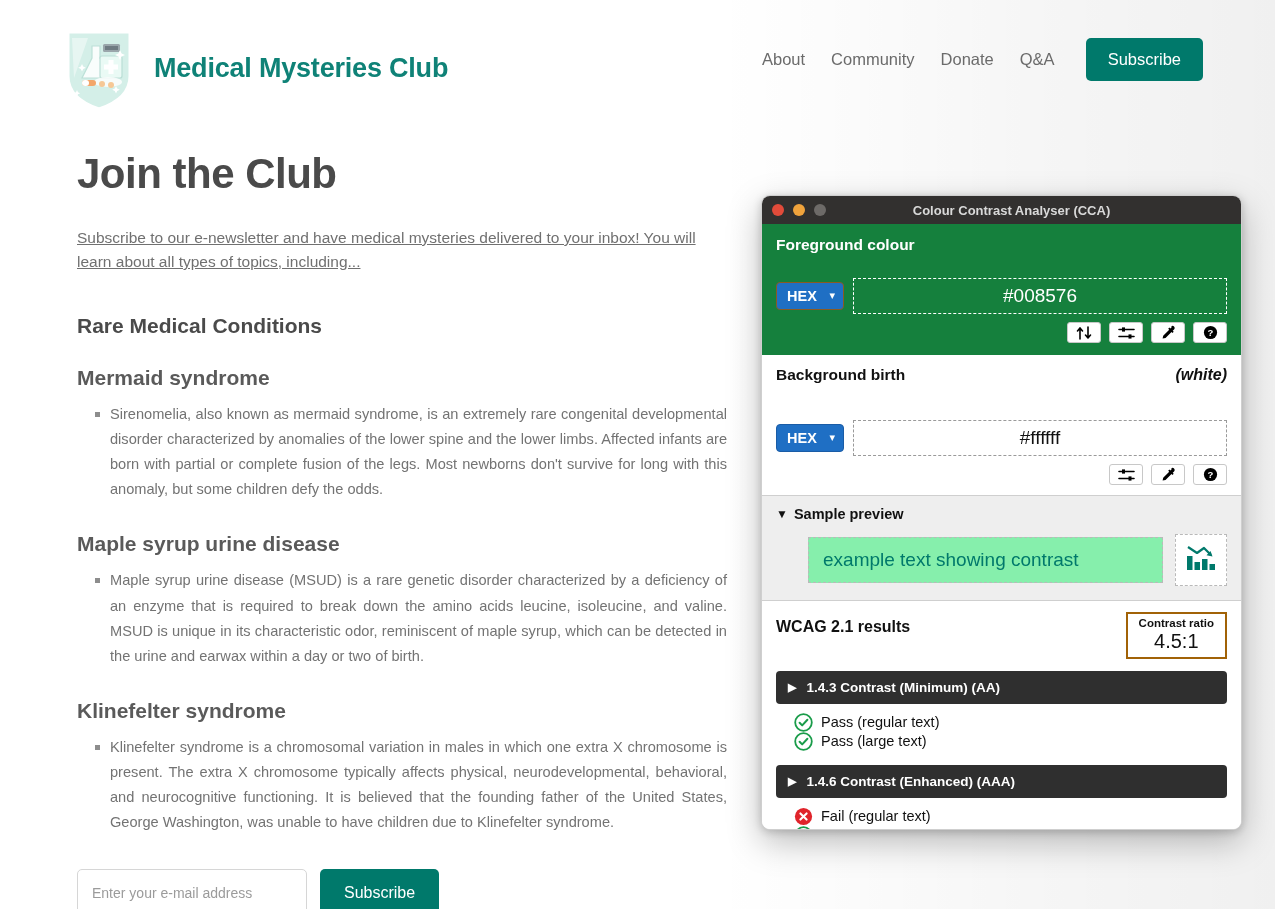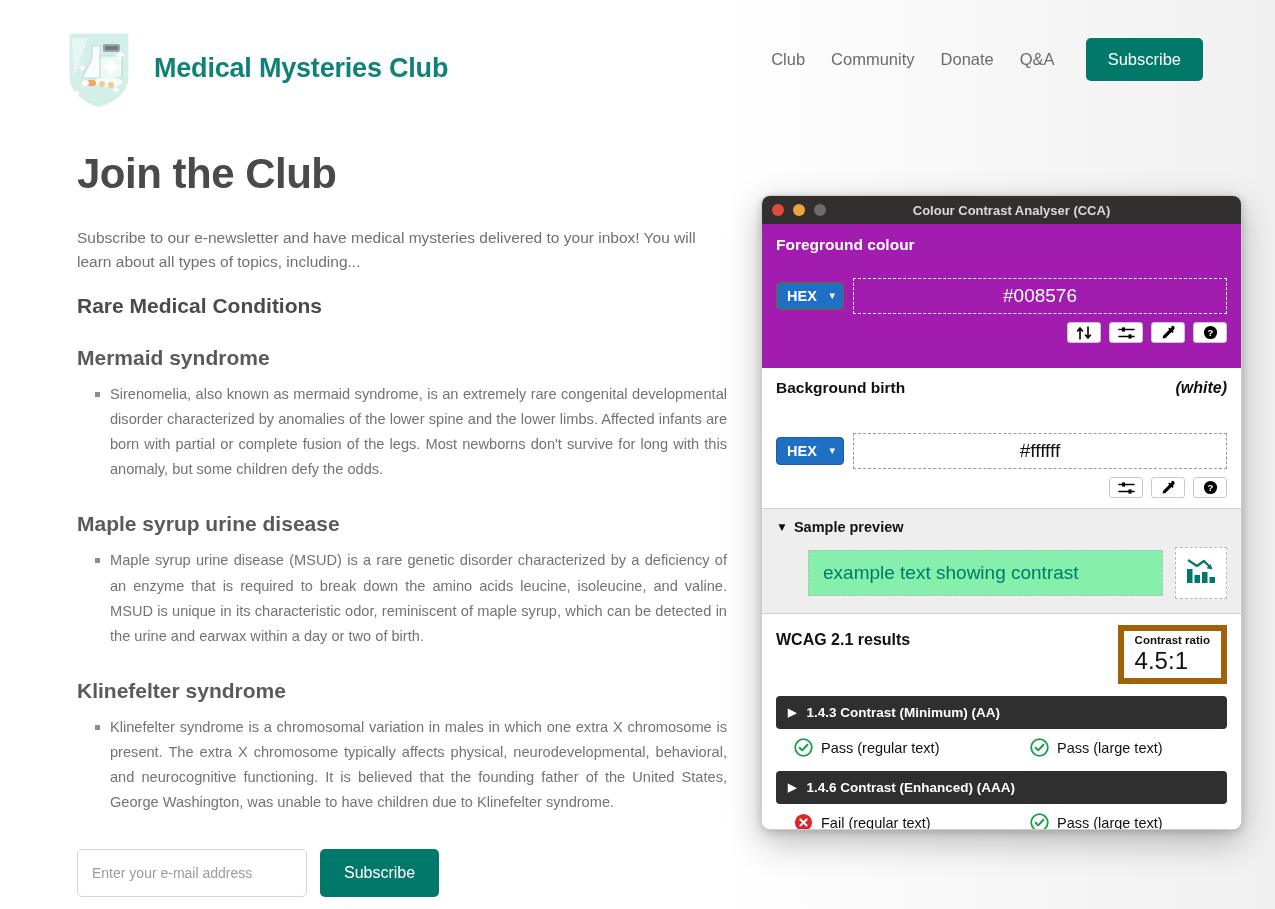--- a/index.html
+++ b/index.html
@@ -51,21 +51,21 @@
   }
 
   
   .content { position: absolute; left: 77px; top: 150px; width: 650px; }
   .page-title {
     font-size: 42px; font-weight: 700; color: #4a4a4a;
     margin: 0 0 28px 0; letter-spacing: -0.5px;
   }
   .intro {
     font-size: 15.5px; color: #707070; line-height: 1.55;
-    margin: 0 0 20px 0; max-width: 640px;
+    margin: 0 0 40px 0; max-width: 640px; text-decoration: underline;
   }
   .section-title {
     font-size: 21px; font-weight: 700; color: #4a4a4a;
     margin: 0 0 28px 0;
   }
   .cond-title {
     font-size: 21px; font-weight: 700; color: #5a5a5a;
     margin: 0 0 12px 0;
   }
   .cond-list { margin: 0 0 30px 0; padding: 0 0 0 18px; list-style: none; }
@@ -112,21 +112,21 @@
   .traffic { display: flex; gap: 9px; padding-left: 10px; }
   .dot { width: 12px; height: 12px; border-radius: 50%; }
   .dot.red { background: #e24b3a; }
   .dot.yellow { background: #f0a33c; }
   .dot.gray { background: #6d6a68; }
   .cca-title {
     position: absolute; left: 0; right: 12px; text-align: center;
     font-size: 13px; font-weight: 700; color: #d9d9d9; padding-left: 32px;
   }
 
-  .fg-panel { background: #a21caf; padding: 12px 14px 25px 14px; }
+  .fg-panel { background: #15803d; padding: 12px 14px 12px 14px; }
   .panel-label {
     font-size: 15.5px; font-weight: 700; color: #ffffff; margin-bottom: 12px;
   }
   .panel-label.dark { color: #111; }
   .color-row { display: flex; align-items: center; gap: 9px; margin-top: 24px; }
   .hex-select {
     appearance: none; -webkit-appearance: none;
     background: #1f6fc4; color: #fff; border: 1px solid #8a5a23;
     border-radius: 4px; font-size: 14.5px; font-weight: 700;
     padding: 5px 26px 5px 10px; cursor: pointer;
@@ -171,34 +171,34 @@
   }
   .sample-graphic-box {
     width: 52px; height: 52px; background: #ffffff; border: 1px dashed #b9b9b9;
     display: flex; align-items: center; justify-content: center;
   }
 
   .results-panel { background: #ffffff; padding: 11px 14px 12px 14px; }
   .results-head { display: flex; align-items: flex-start; justify-content: space-between; }
   .results-title { font-size: 16px; font-weight: 700; color: #111; padding-top: 6px; text-align: right; }
   .ratio-box {
-    border: 6px solid #a16207; background: #fff; 
+    border: 2px solid #a16207; background: #fff; text-align: center;
     padding: 3px 11px 4px 11px; min-width: 96px;
   }
   .ratio-label { font-size: 11.5px; font-weight: 700; color: #111; line-height: 1.1; }
-  .ratio-value { font-size: 24px; color: #111; line-height: 1.15; }
+  .ratio-value { font-size: 20px; color: #111; line-height: 1.15; }
 
   .criterion {
     background: #2f2f2f; color: #ffffff; border-radius: 4px;
     font-size: 13.5px; font-weight: 700;
     padding: 9px 12px; margin-top: 12px;
     display: flex; align-items: center; gap: 10px; cursor: pointer;
   }
   .tri-right { font-size: 11px; line-height: 1; }
-  .result-row { display: flex; padding: 9px 0 2px 18px; }
+  .result-row { display: flex; padding: 9px 0 2px 18px; flex-direction: column; }
   .result-item { display: flex; align-items: center; gap: 8px; font-size: 14.5px; color: #111; }
   .result-item.first { width: 236px; }
   .result-ico { width: 19px; height: 19px; flex: none; display: block; }
 </style>
 </head>
 <body>
 
 <div id="root">
 
   <div class="page-edge-shadow"></div>
@@ -230,21 +230,21 @@
             <path d="M20 40 l1.2 2.6 2.6 1.2 -2.6 1.2 -1.2 2.6 -1.2 -2.6 -2.6 -1.2 2.6 -1.2z" fill="#ffffff"></path>
             <path d="M54 62 l1.2 2.6 2.6 1.2 -2.6 1.2 -1.2 2.6 -1.2 -2.6 -2.6 -1.2 2.6 -1.2z" fill="#ffffff"></path>
             <path d="M15 66 l1 2.2 2.2 1 -2.2 1 -1 2.2 -1 -2.2 -2.2 -1 2.2 -1z" fill="#ffffff"></path>
           </g>
         </svg>
       </span>
       <span class="brand-title">Medical Mysteries Club</span>
     </div>
 
     <nav class="main-nav">
-      <a class="nav-link" href="#">Club</a>
+      <a class="nav-link" href="#">About</a>
       <a class="nav-link" href="#">Community</a>
       <a class="nav-link" href="#">Donate</a>
       <a class="nav-link" href="#">Q&amp;A</a>
       <button class="nav-cta">Subscribe</button>
     </nav>
   </header>
 
   <main class="content">
     <h1 class="page-title">Join the Club</h1>
     <p class="intro">Subscribe to our e-newsletter and have medical mysteries delivered to your inbox! You will learn about all types of topics, including...</p>

